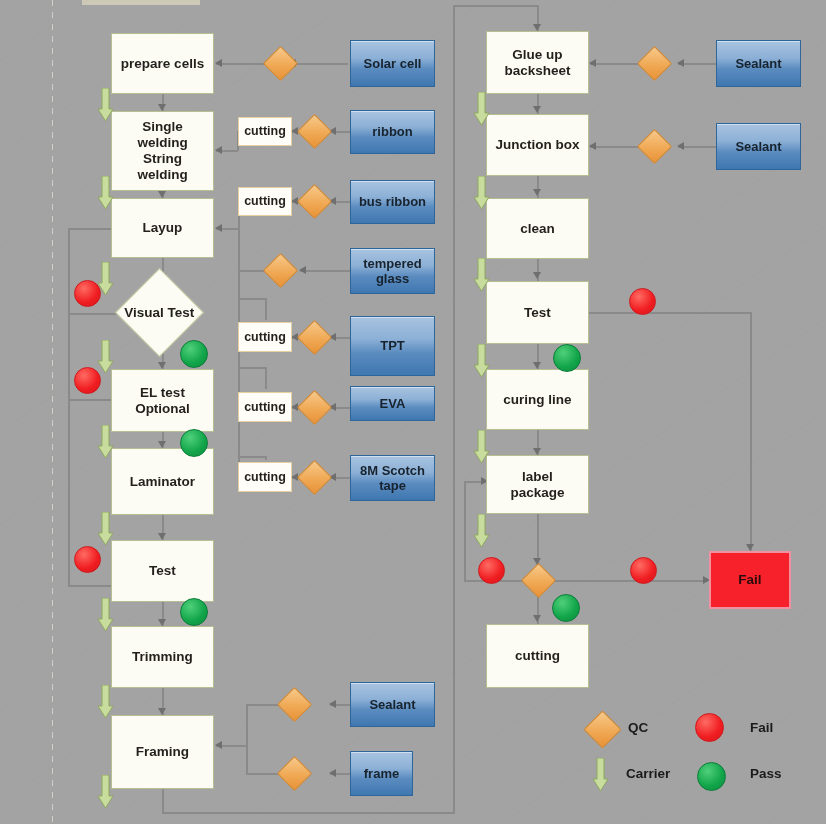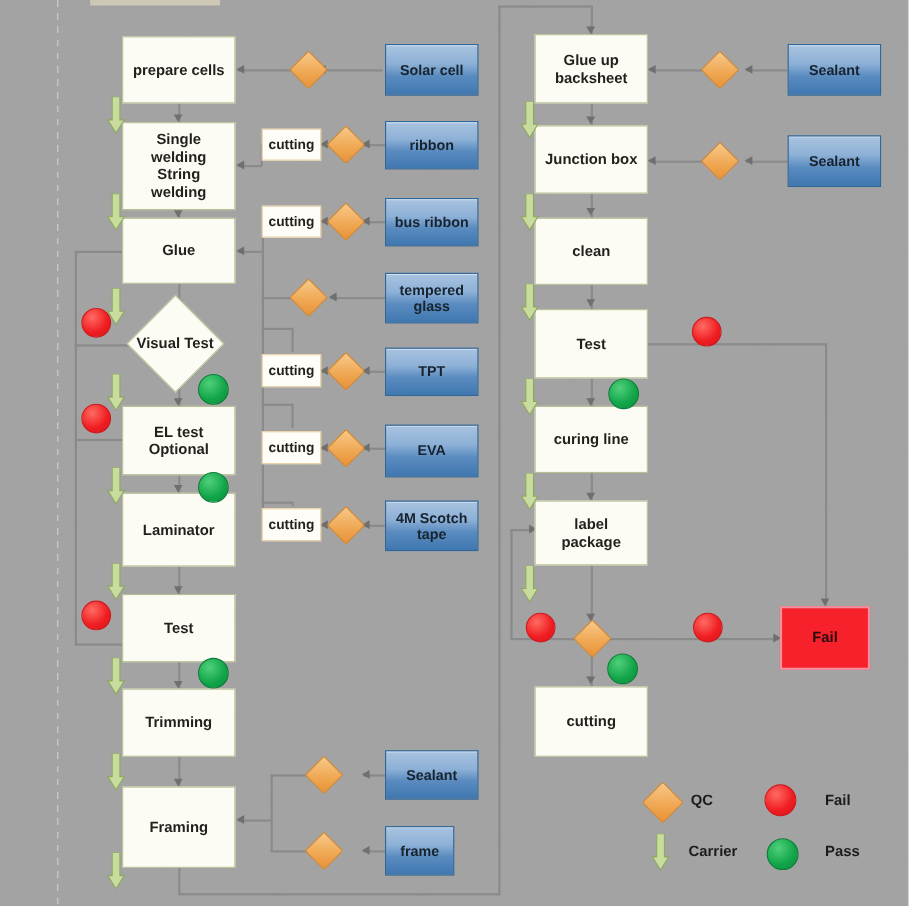--- a/index.html
+++ b/index.html
@@ -204,21 +204,21 @@
   </div>
 
   <div class="node proc" style="left:111px;top:111px;width:103px;height:80px">
     <span style="white-space:pre-line">Single
 welding
 String
 welding</span>
   </div>
 
   <div class="node proc" style="left:111px;top:198px;width:103px;height:60px">
-    <span>Glue</span>
+    <span>Layup</span>
   </div>
 
   <div class="dia" style="left:127.5px;top:280.5px;width:63px;height:63px">
     <span>Visual Test</span>
   </div>
 
   <div class="node proc" style="left:111px;top:369px;width:103px;height:63px">
     <span style="white-space:pre-line">EL test
 Optional</span>
   </div>
@@ -261,28 +261,28 @@
   <div class="node mat" style="left:350px;top:110px;width:85px;height:44px">
     <span>ribbon</span>
   </div>
   <div class="node mat" style="left:350px;top:180px;width:85px;height:44px">
     <span>bus ribbon</span>
   </div>
   <div class="node mat" style="left:350px;top:248px;width:85px;height:46px">
     <span style="white-space:pre-line">tempered
 glass</span>
   </div>
-  <div class="node mat" style="left:350px;top:316px;width:85px;height:44px">
+  <div class="node mat" style="left:350px;top:316px;width:85px;height:60px">
     <span>TPT</span>
   </div>
-  <div class="node mat" style="left:350px;top:386px;width:85px;height:48px">
+  <div class="node mat" style="left:350px;top:386px;width:85px;height:35px">
     <span>EVA</span>
   </div>
   <div class="node mat" style="left:350px;top:455px;width:85px;height:46px">
-    <span style="white-space:pre-line">4M Scotch
+    <span style="white-space:pre-line">8M Scotch
 tape</span>
   </div>
   <div class="node mat" style="left:350px;top:682px;width:85px;height:45px">
     <span>Sealant</span>
   </div>
   <div class="node mat" style="left:350px;top:751px;width:63px;height:45px">
     <span>frame</span>
   </div>
 
   <div class="node proc" style="left:486px;top:31px;width:103px;height:63px">

